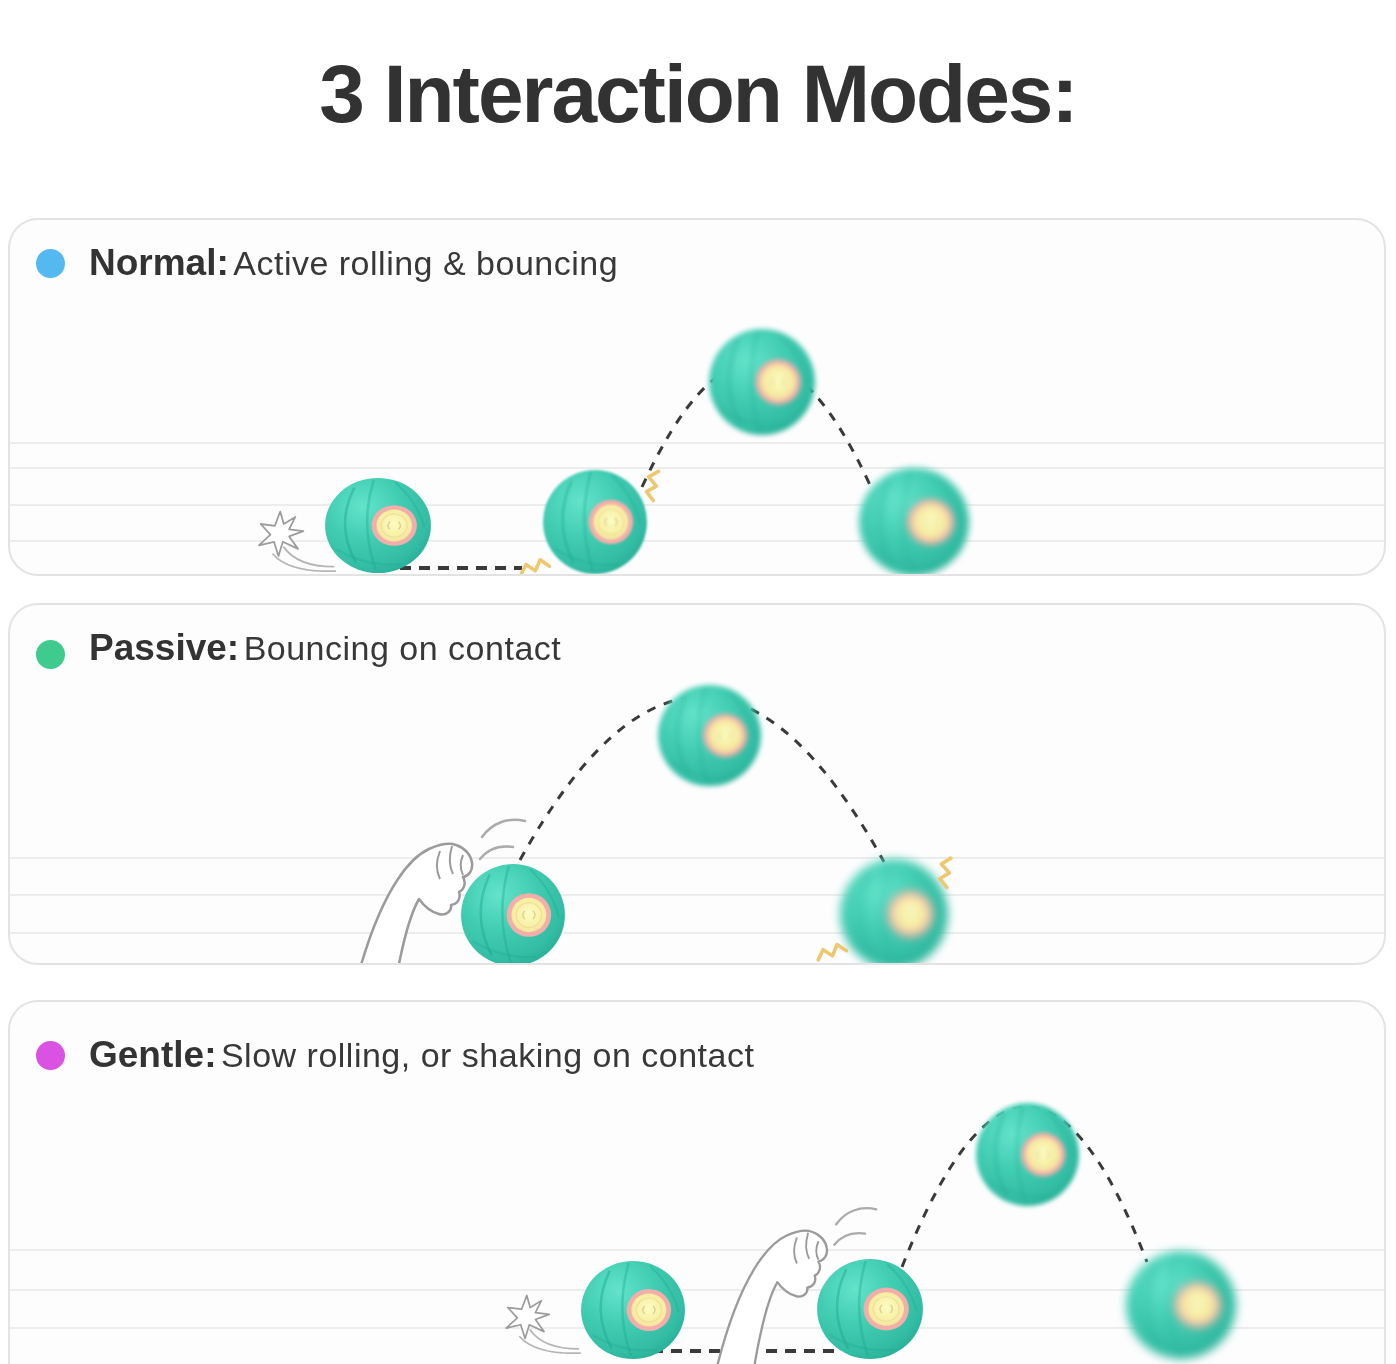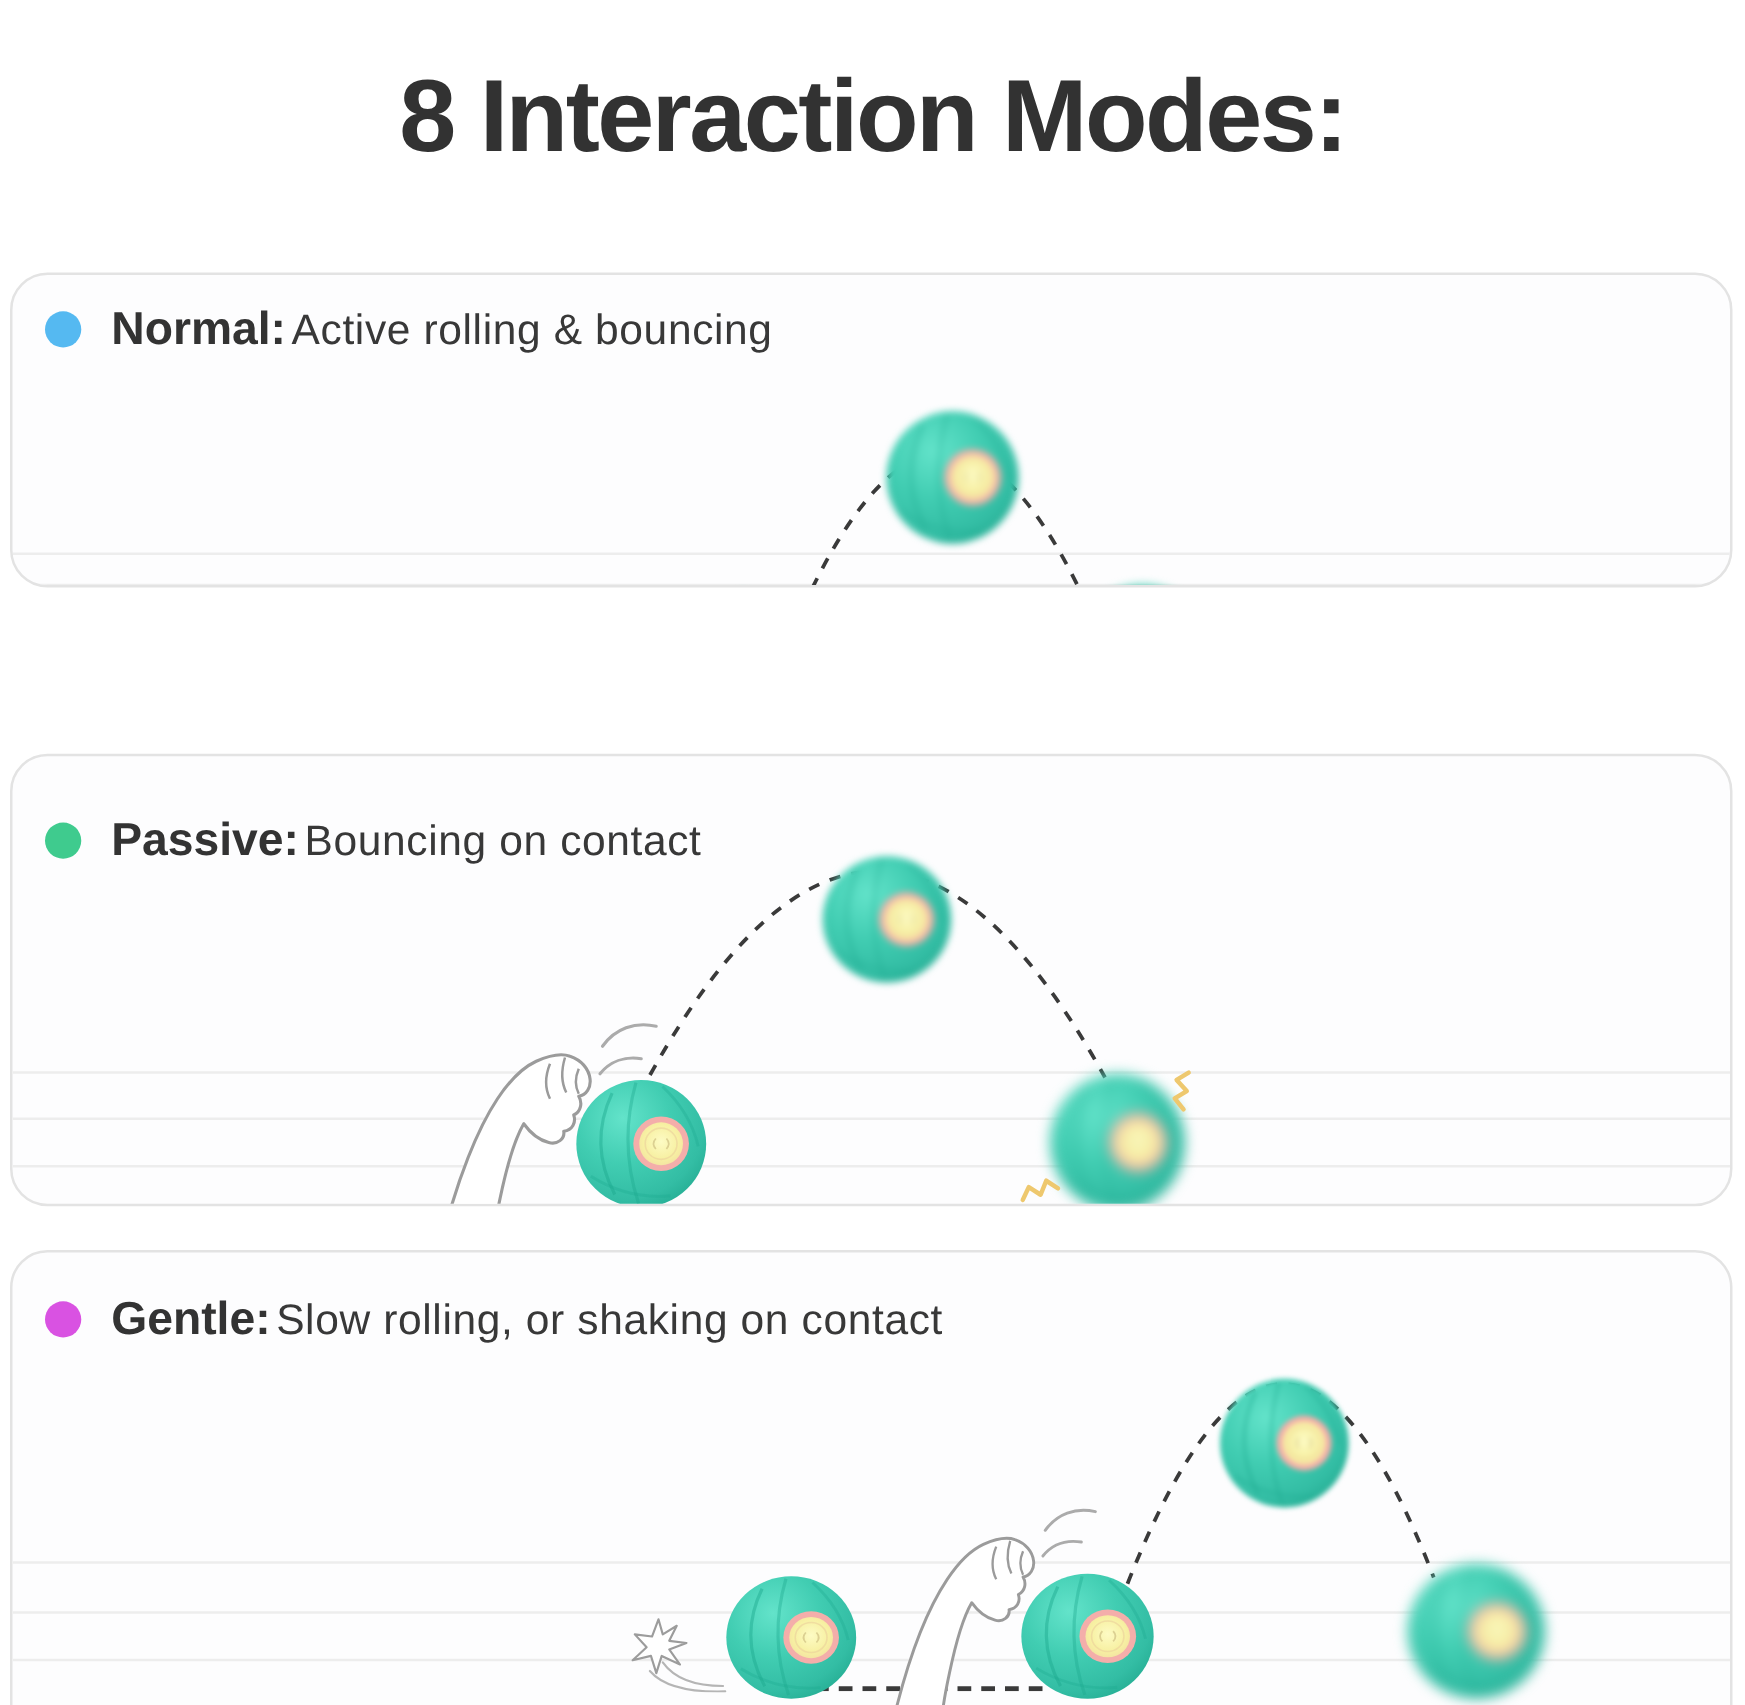--- a/index.html
+++ b/index.html
@@ -9,27 +9,27 @@
   .page-title{
     position:absolute;top:-8px;left:0;width:1396px;text-align:center;
     font-size:82px;font-weight:800;letter-spacing:-2px;color:#323232;
   }
 
   .panel{
     position:absolute;left:8px;width:1378px;
     background:#fdfdfe;border:2px solid #e3e3e3;border-radius:30px;
     overflow:hidden;box-sizing:border-box;
   }
-  .panel-normal {top:218px;height:252px;}
+  .panel-normal {top:218px;height:358px;}
   .panel-passive{top:603px;height:362px;}
   .panel-gentle {top:1000px;height:400px;}
 
   .panel-header{position:absolute;left:26px;display:flex;align-items:center;gap:24px;z-index:8;}
   .panel-normal  .panel-header{top:22px;}
-  .panel-passive .panel-header{top:46px;}
+  .panel-passive .panel-header{top:22px;align-items:flex-end;}
   .panel-gentle  .panel-header{top:32px;}
   .mode-dot{width:29px;height:29px;border-radius:50%;flex:0 0 auto;}
   .mode-text{white-space:nowrap;}
   .mode-label{font-size:37px;font-weight:700;color:#333333;}
   .mode-desc{font-size:34px;font-weight:400;color:#383838;letter-spacing:0.5px;}
 
   .floor-line{position:absolute;left:0;width:100%;height:2px;background:#ededed;z-index:1;}
 
   .traj{position:absolute;left:0;top:0;z-index:2;pointer-events:none;}
   .decor{position:absolute;z-index:3;pointer-events:none;}
@@ -86,21 +86,21 @@
       <path d="M30 4 L34 18 L47 10 L40 24 L56 26 L40 32 L50 46 L33 38 L28 54 L23 38 L6 42 L19 30 L8 18 L24 20 Z" fill="#ffffff" stroke="#9c9c9c" stroke-width="2" stroke-linejoin="round"></path>
       <path d="M34 44 C 44 58 62 66 90 66" fill="none" stroke="#b5b5b5" stroke-width="2" stroke-linecap="round"></path>
       <path d="M22 52 C 34 66 58 72 92 71" fill="none" stroke="#b5b5b5" stroke-width="2" stroke-linecap="round"></path>
     </g>
     <g id="zigzagsym">
       <path d="M11 2 L3 9 L12 16 L4 23 L12 30" fill="none" stroke="#eec86e" stroke-width="3.4" stroke-linecap="round" stroke-linejoin="round"></path>
     </g>
   </defs>
 </svg>
 
-<h1 class="page-title">8 Interaction Modes:</h1>
+<h1 class="page-title">3 Interaction Modes:</h1>
 
 <section class="panel panel-normal">
   <div class="floor-line" style="top:222px"></div>
   <div class="floor-line" style="top:247px"></div>
   <div class="floor-line" style="top:284px"></div>
   <div class="floor-line" style="top:320px"></div>
 
   <header class="panel-header">
     <span class="mode-dot" style="background-color: rgb(85, 185, 241);"></span>
     <span class="mode-text">

